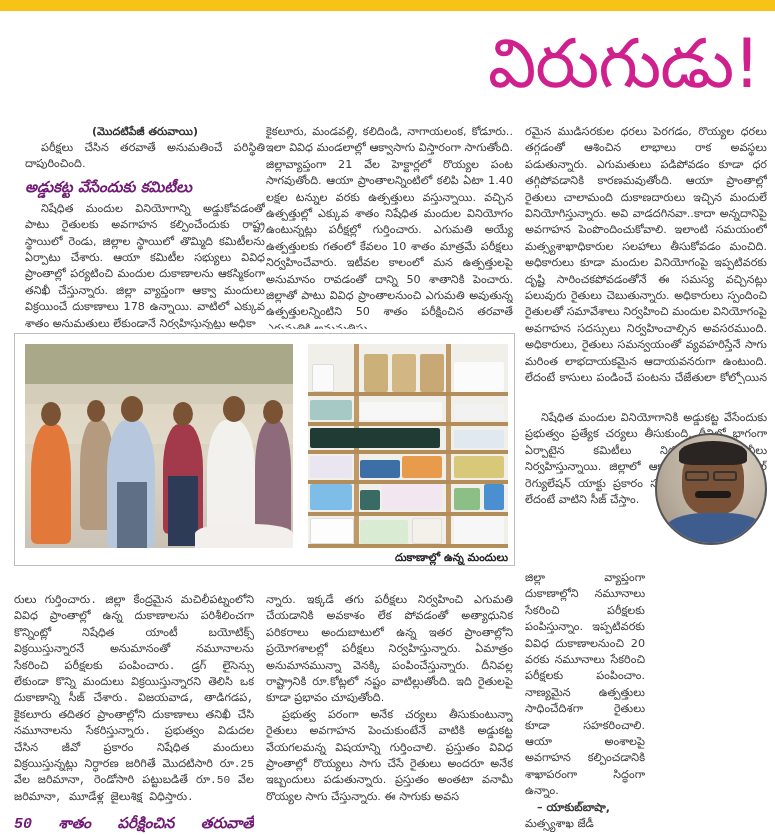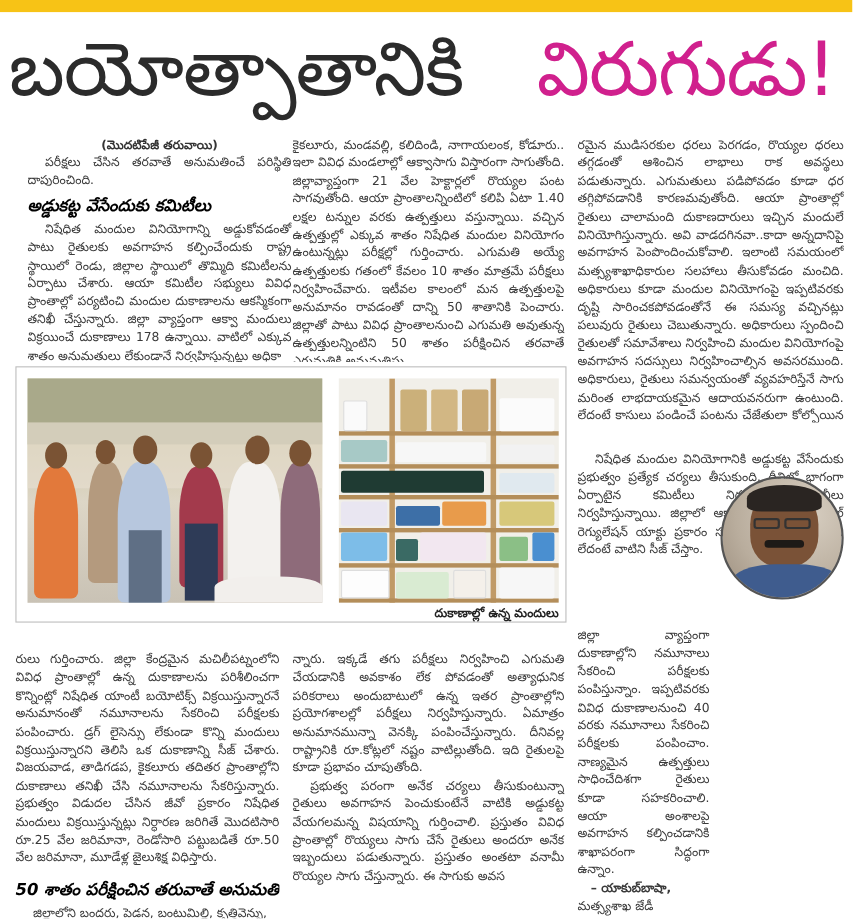--- a/index.html
+++ b/index.html
@@ -6,21 +6,21 @@
   html, body { width: 775px; height: 835px; background: #ffffff; overflow: hidden; }
   body { font-family: "DejaVu Sans", "Liberation Sans", sans-serif; color: #2a2a2a; position: relative; }
   .topbar { position: absolute; left: 0; top: 0; width: 775px; height: 11px; background: #f7c316; }
   .headline { position: absolute; left: 8px; top: 16px; width: 760px; height: 100px; white-space: nowrap; }
   .headline .black { position: absolute; left: 0; top: 0; font-size: 68px; line-height: 96px; color: #2b2b2b; letter-spacing: -1px; }
   .headline .pink { position: absolute; left: 480px; top: 0; font-size: 68px; line-height: 96px; color: #d0208d; letter-spacing: -1px; }
   .col { position: absolute; font-size: 11.2px; line-height: 16.4px; color: #3a3a3a; text-align: justify; overflow: hidden; }
   .col p { text-indent: 16px; margin-bottom: 0; }
   .col p.noindent { text-indent: 0; }
   .continued { text-align: center; font-weight: bold; font-size: 11px; line-height: 16px; color: #333; }
-  .subhead { font-weight: bold; font-style: italic; font-size: 15px; line-height: 24px; color: #000000; margin: 2px 0 2px 0; text-indent: 0 !important; }
+  .subhead { font-weight: bold; font-style: italic; font-size: 15px; line-height: 24px; color: #701a75; margin: 2px 0 2px 0; text-indent: 0 !important; }
   .photo-box { position: absolute; left: 14px; top: 333px; width: 501px; height: 233px; border: 1px solid #bdbdbd; background: #fff; }
   .photo { position: absolute; overflow: hidden; }
   .photo1 { left: 10px; top: 10px; width: 268px; height: 204px; background: linear-gradient(180deg, #b9b99a 0%, #cfc8a8 30%, #ddd6c6 55%, #c9c2b5 100%); }
   .photo2 { left: 293px; top: 10px; width: 200px; height: 204px; background: #f1efe9; }
   .caption { position: absolute; top: 216px; font-weight: bold; font-size: 11px; line-height: 16px; color: #222; white-space: nowrap; }
   .cap1 { left: 8px; width: 270px; text-align: center; }
   .cap2 { left: 293px; width: 200px; text-align: right; }
   .person { position: absolute; border-radius: 40% 40% 6px 6px; }
   .head { position: absolute; border-radius: 50%; background: #7a5334; }
   .shelf { position: absolute; left: 0; width: 200px; height: 4px; background: #b48e5a; }
@@ -28,21 +28,20 @@
   .item { position: absolute; border-radius: 2px; }
   .portrait { position: absolute; left: 655px; top: 433px; width: 112px; height: 112px; border-radius: 50%; border: 2px solid #555; overflow: hidden; background: radial-gradient(circle at 70% 30%, #d8cfc2 0%, #b9ad9d 60%, #998b7b 100%); }
   .sig { text-indent: 12px !important; font-weight: bold; }
 </style>
 </head>
 <body>
 
 <div class="topbar"></div>
 
 <div class="headline">
-  <span class="black">బయోత్పాతానికి</span>
   <span class="pink">విరుగుడు!</span>
 </div>
 
 <div class="col" style="left:25px; top:124px; width:240px; height:205px;">
   <div class="continued">(మొదటిపేజీ తరువాయి)</div>
   <p>పరీక్షలు చేసిన తరవాతే అనుమతించే పరిస్థితి దాపురించింది.</p>
   <div class="subhead">అడ్డుకట్ట వేసేందుకు కమిటీలు</div>
   <p>నిషేధిత మందుల వినియోగాన్ని అడ్డుకోవడంతో పాటు రైతులకు అవగాహన కల్పించేందుకు రాష్ట్ర స్థాయిలో రెండు, జిల్లాల స్థాయిలో తొమ్మిది కమిటీలను ఏర్పాటు చేశారు. ఆయా కమిటీల సభ్యులు వివిధ ప్రాంతాల్లో పర్యటించి మందుల దుకాణాలను ఆకస్మికంగా తనిఖీ చేస్తున్నారు. జిల్లా వ్యాప్తంగా ఆక్వా మందులు విక్రయించే దుకాణాలు 178 ఉన్నాయి. వాటిలో ఎక్కువ శాతం అనుమతులు లేకుండానే నిర్వహిస్తున్నట్లు అధికా</p>
 </div>
 
@@ -121,28 +120,28 @@
     <div class="item" style="left:176px; top:140px; width:20px; height:26px; background:#4a8fd0;"></div>
     <div class="item" style="left:2px; top:174px; width:44px; height:26px; background:#fdfdfd; border:1px solid #ddd;"></div>
     <div class="item" style="left:52px; top:176px; width:48px; height:24px; background:#d9ebd2;"></div>
     <div class="item" style="left:104px; top:174px; width:30px; height:26px; background:#f4f0ea; border:1px solid #ddd;"></div>
     <div class="item" style="left:146px; top:172px; width:50px; height:28px; background:#f7f7f7;"></div>
   </div>
 
   <div class="caption cap2">దుకాణాల్లో ఉన్న మందులు</div>
 </div>
 
-<div class="col" style="left:14px; top:592px; width:240px; height:243px;">
+<div class="col" style="left:14px; top:592px; width:240px; height:243px;font-family:Liberation Mono, monospace;">
   <p class="noindent">రులు గుర్తించారు. జిల్లా కేంద్రమైన మచిలీపట్నంలోని వివిధ ప్రాంతాల్లో ఉన్న దుకాణాలను పరిశీలించగా కొన్నింట్లో నిషేధిత యాంటీ బయోటిక్స్ విక్రయిస్తున్నారనే అనుమానంతో నమూనాలను సేకరించి పరీక్షలకు పంపించారు. డ్రగ్ లైసెన్సు లేకుండా కొన్ని మందులు విక్రయిస్తున్నారని తెలిసి ఒక దుకాణాన్ని సీజ్ చేశారు. విజయవాడ, తాడిగడప, కైకలూరు తదితర ప్రాంతాల్లోని దుకాణాలు తనిఖీ చేసి నమూనాలను సేకరిస్తున్నారు. ప్రభుత్వం విడుదల చేసిన జీవో ప్రకారం నిషేధిత మందులు విక్రయిస్తున్నట్లు నిర్ధారణ జరిగితే మొదటిసారి రూ.25 వేల జరిమానా, రెండోసారి పట్టుబడితే రూ.50 వేల జరిమానా, మూడేళ్ల జైలుశిక్ష విధిస్తారు.</p>
   <div class="subhead" style="margin-top:8px;">50 శాతం పరీక్షించిన తరువాతే అనుమతి</div>
   <p>జిల్లాలోని బందరు, పెడన, బంటుమిల్లి, కృత్తివెన్ను,</p>
 </div>
 
 <div class="col" style="left:266px; top:592px; width:247px; height:243px;">
   <p class="noindent">న్నారు. ఇక్కడే తగు పరీక్షలు నిర్వహించి ఎగుమతి చేయడానికి అవకాశం లేక పోవడంతో అత్యాధునిక పరికరాలు అందుబాటులో ఉన్న ఇతర ప్రాంతాల్లోని ప్రయోగశాలల్లో పరీక్షలు నిర్వహిస్తున్నారు. ఏమాత్రం అనుమానమున్నా వెనక్కి పంపించేస్తున్నారు. దీనివల్ల రాష్ట్రానికి రూ.కోట్లలో నష్టం వాటిల్లుతోంది. ఇది రైతులపై కూడా ప్రభావం చూపుతోంది.</p>
   <p>ప్రభుత్వ పరంగా అనేక చర్యలు తీసుకుంటున్నా రైతులు అవగాహన పెంచుకుంటేనే వాటికి అడ్డుకట్ట వేయగలమన్న విషయాన్ని గుర్తించాలి. ప్రస్తుతం వివిధ ప్రాంతాల్లో రొయ్యలు సాగు చేసే రైతులు అందరూ అనేక ఇబ్బందులు పడుతున్నారు. ప్రస్తుతం అంతటా వనామీ రొయ్యల సాగు చేస్తున్నారు. ఈ సాగుకు అవస</p>
 </div>
 
 <div class="col" style="left:525px; top:570px; width:120px; height:265px;">
-  <p class="noindent">జిల్లా వ్యాప్తంగా దుకాణాల్లోని నమూనాలు సేకరించి పరీక్షలకు పంపిస్తున్నాం. ఇప్పటివరకు వివిధ దుకాణాలనుంచి 40 వరకు నమూనాలు సేకరించి పరీక్షలకు పంపించాం. నాణ్యమైన ఉత్పత్తులు సాధించేదిశగా రైతులు కూడా సహకరించాలి. ఆయా అంశాలపై అవగాహన కల్పించడానికి శాఖాపరంగా సిద్ధంగా ఉన్నాం.</p>
+  <p class="noindent">జిల్లా వ్యాప్తంగా దుకాణాల్లోని నమూనాలు సేకరించి పరీక్షలకు పంపిస్తున్నాం. ఇప్పటివరకు వివిధ దుకాణాలనుంచి 20 వరకు నమూనాలు సేకరించి పరీక్షలకు పంపించాం. నాణ్యమైన ఉత్పత్తులు సాధించేదిశగా రైతులు కూడా సహకరించాలి. ఆయా అంశాలపై అవగాహన కల్పించడానికి శాఖాపరంగా సిద్ధంగా ఉన్నాం.</p>
   <p class="sig">– యాకుబ్‌బాషా,</p>
   <p class="noindent">మత్స్యశాఖ జేడీ</p>
 </div>
 
 </body></html>

